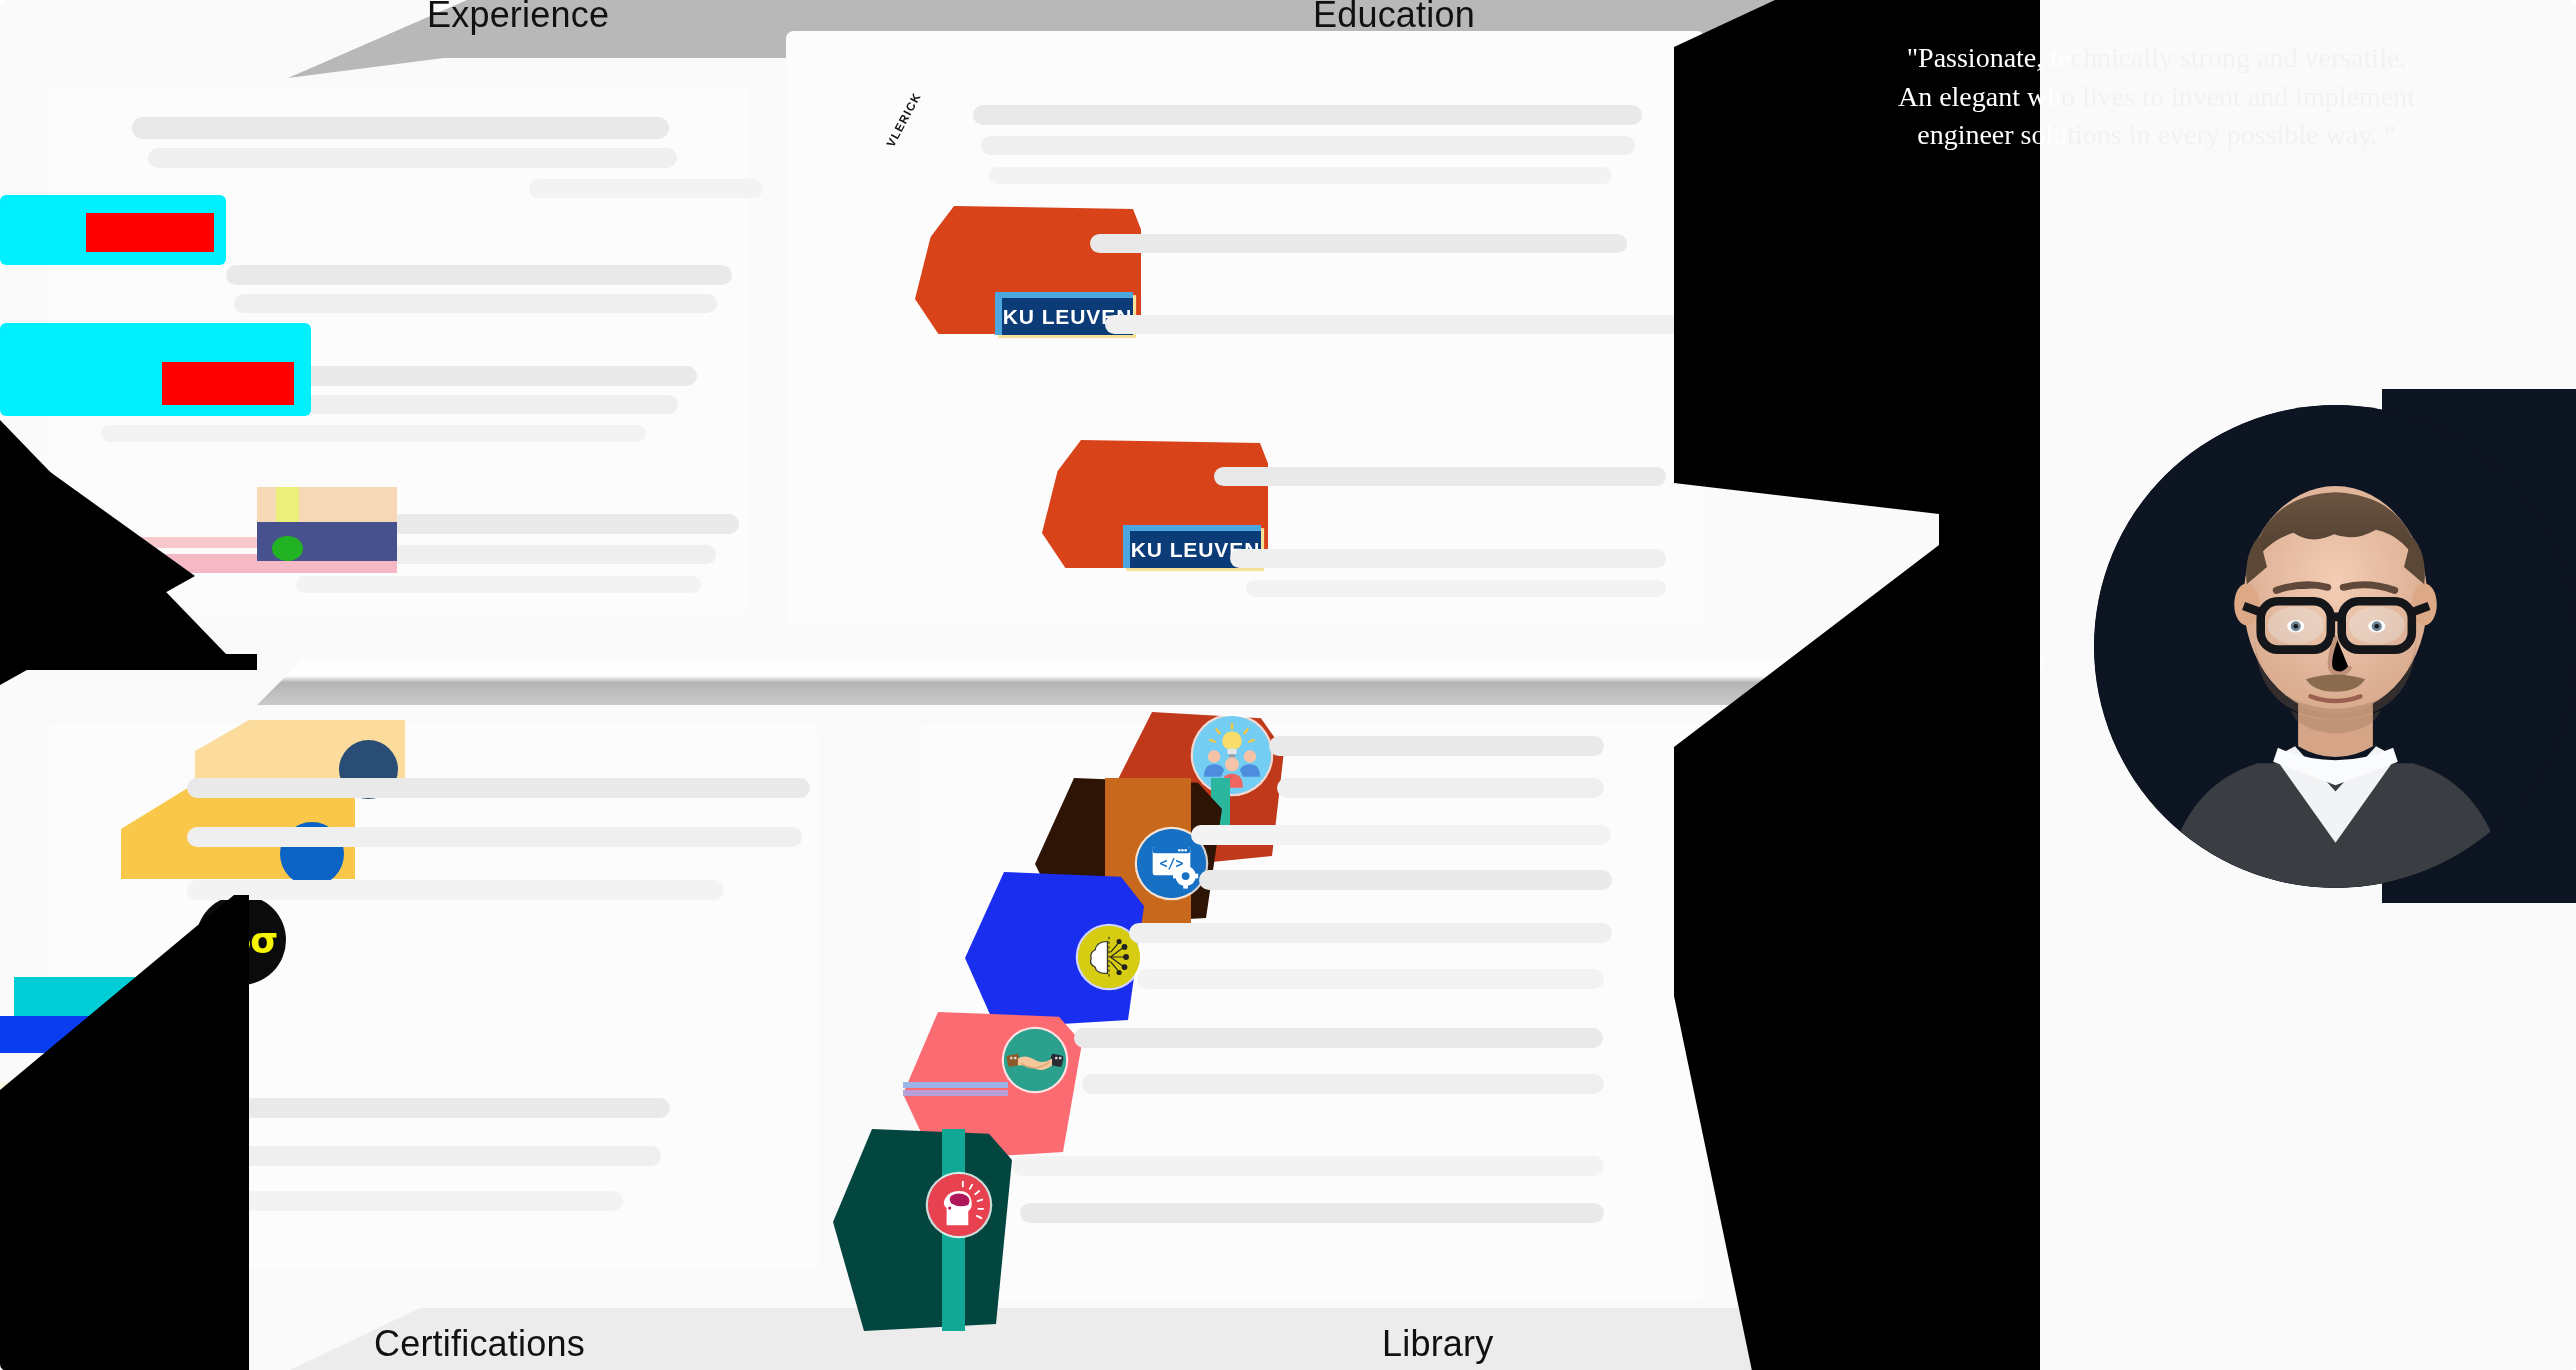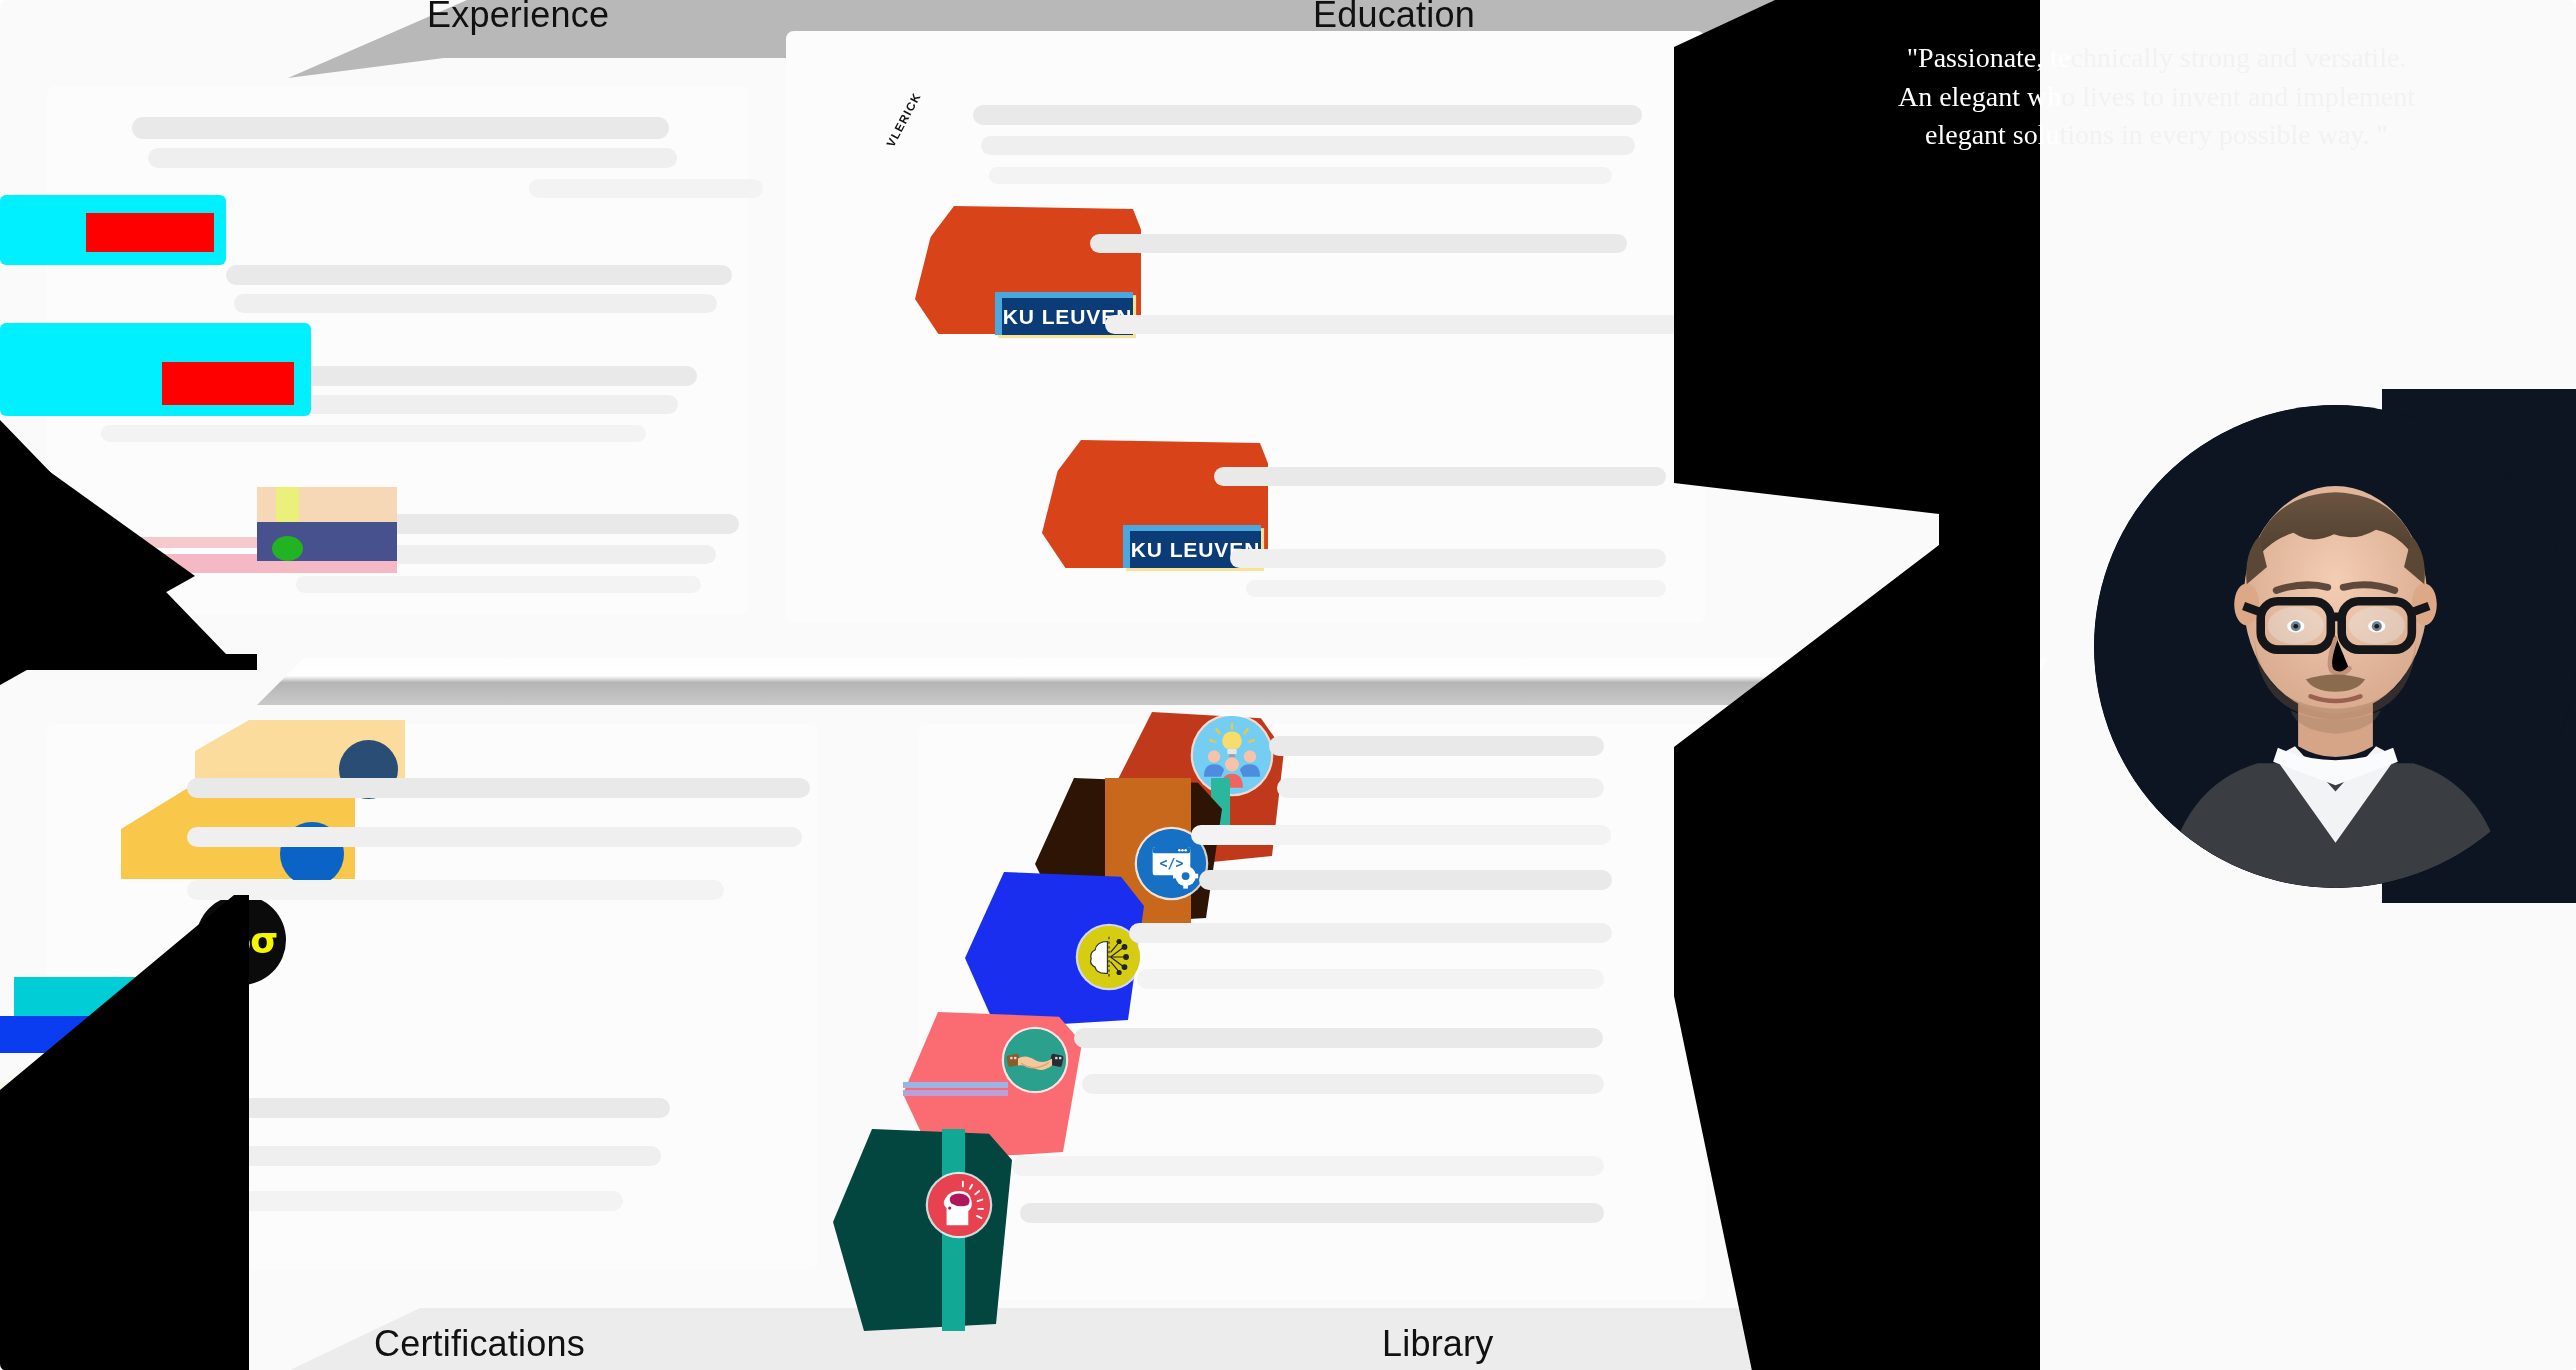--- a/index.html
+++ b/index.html
@@ -348,21 +348,21 @@
   <div id="blk-l3"></div>
 
   <div id="quote">
     <div>
       <span class="seg-on">"Passionate, te</span><span class="seg-off">chnically strong and versatile.</span>
     </div>
     <div>
       <span class="seg-on">An elegant wh</span><span class="seg-off">o lives to invent and implement</span>
     </div>
     <div>
-      <span class="seg-on">elegant solu</span><span class="seg-off">tions in every possible way. "</span>
+      <span class="seg-on">engineer solu</span><span class="seg-off">tions in every possible way. "</span>
     </div>
   </div>
 
   <div id="portrait-bg"></div>
   <div id="portrait">
     <svg width="483" height="483" viewBox="0 0 620 620">
       <defs>
         <radialGradient id="skin" cx="50%" cy="42%" r="58%">
           <stop offset="0%" stop-color="#f3cdb4"></stop>
             <stop offset="100%" stop-color="#d9ab8f"></stop>

